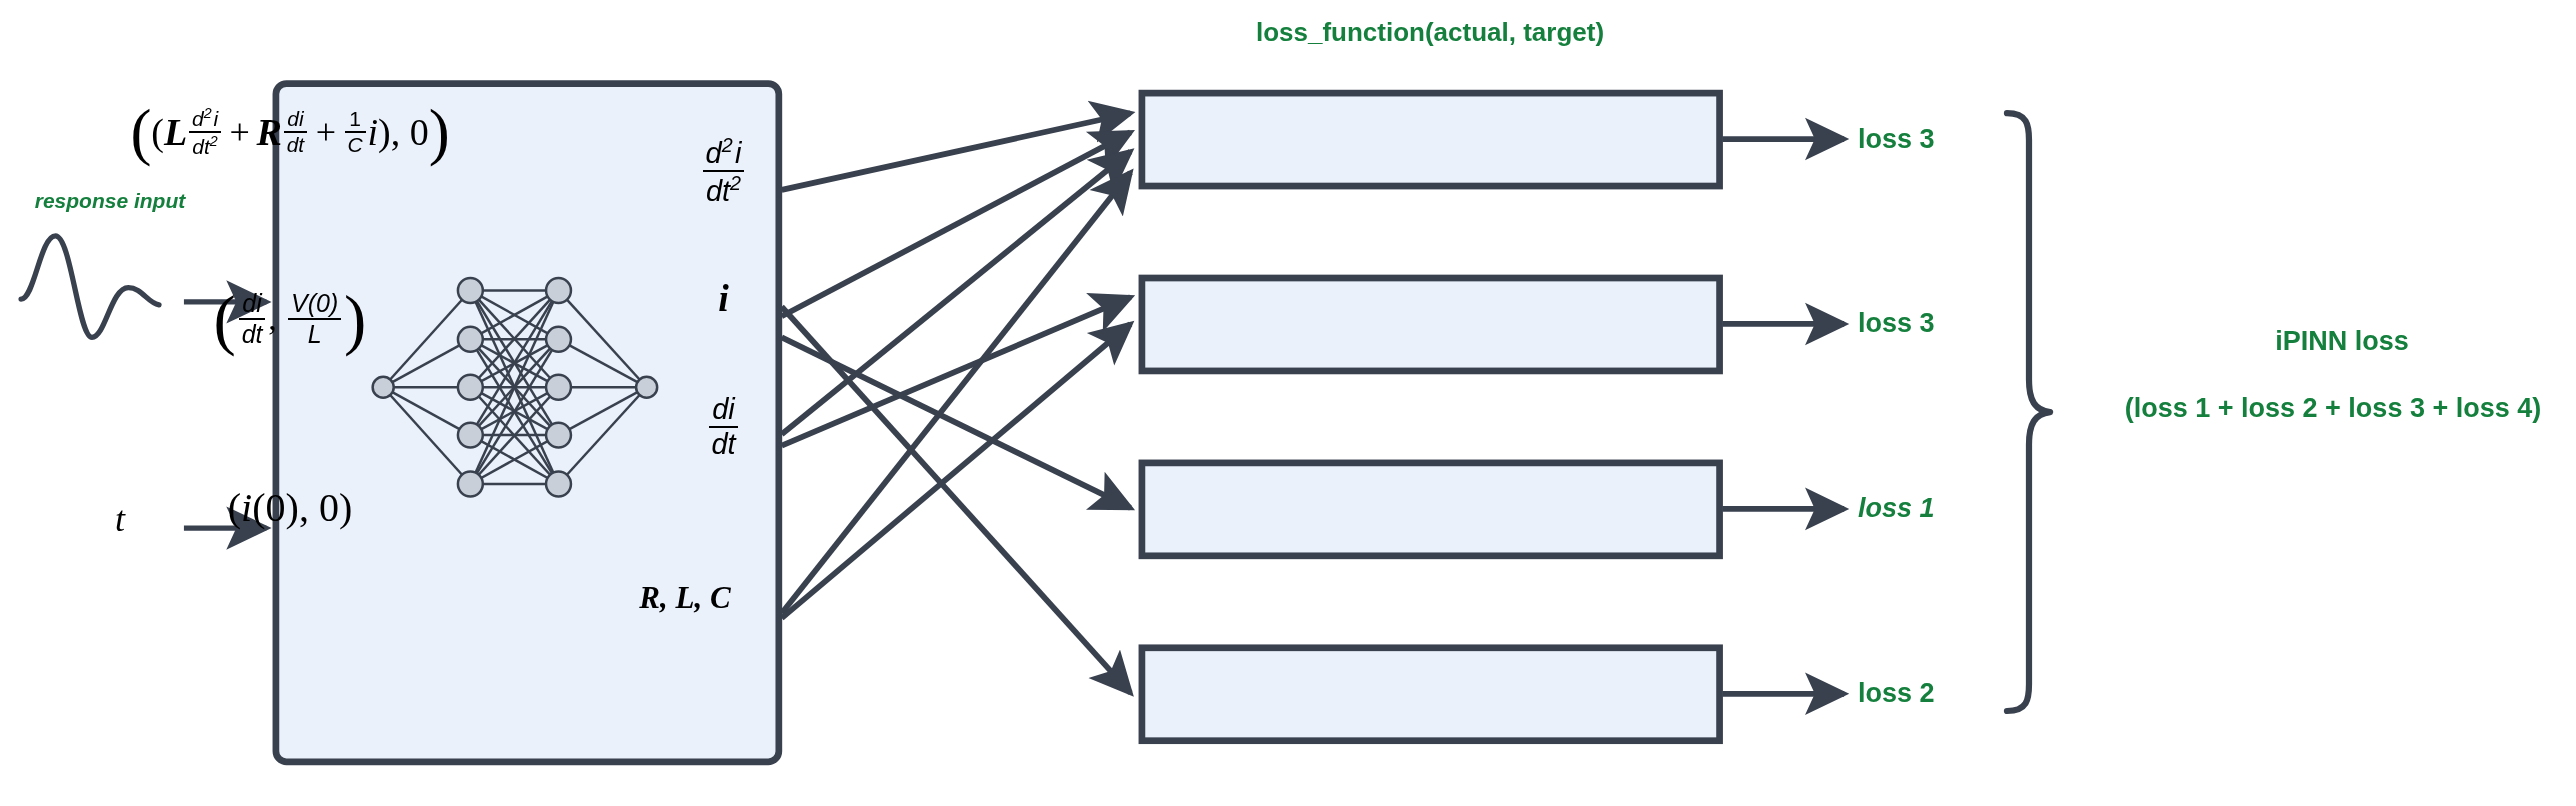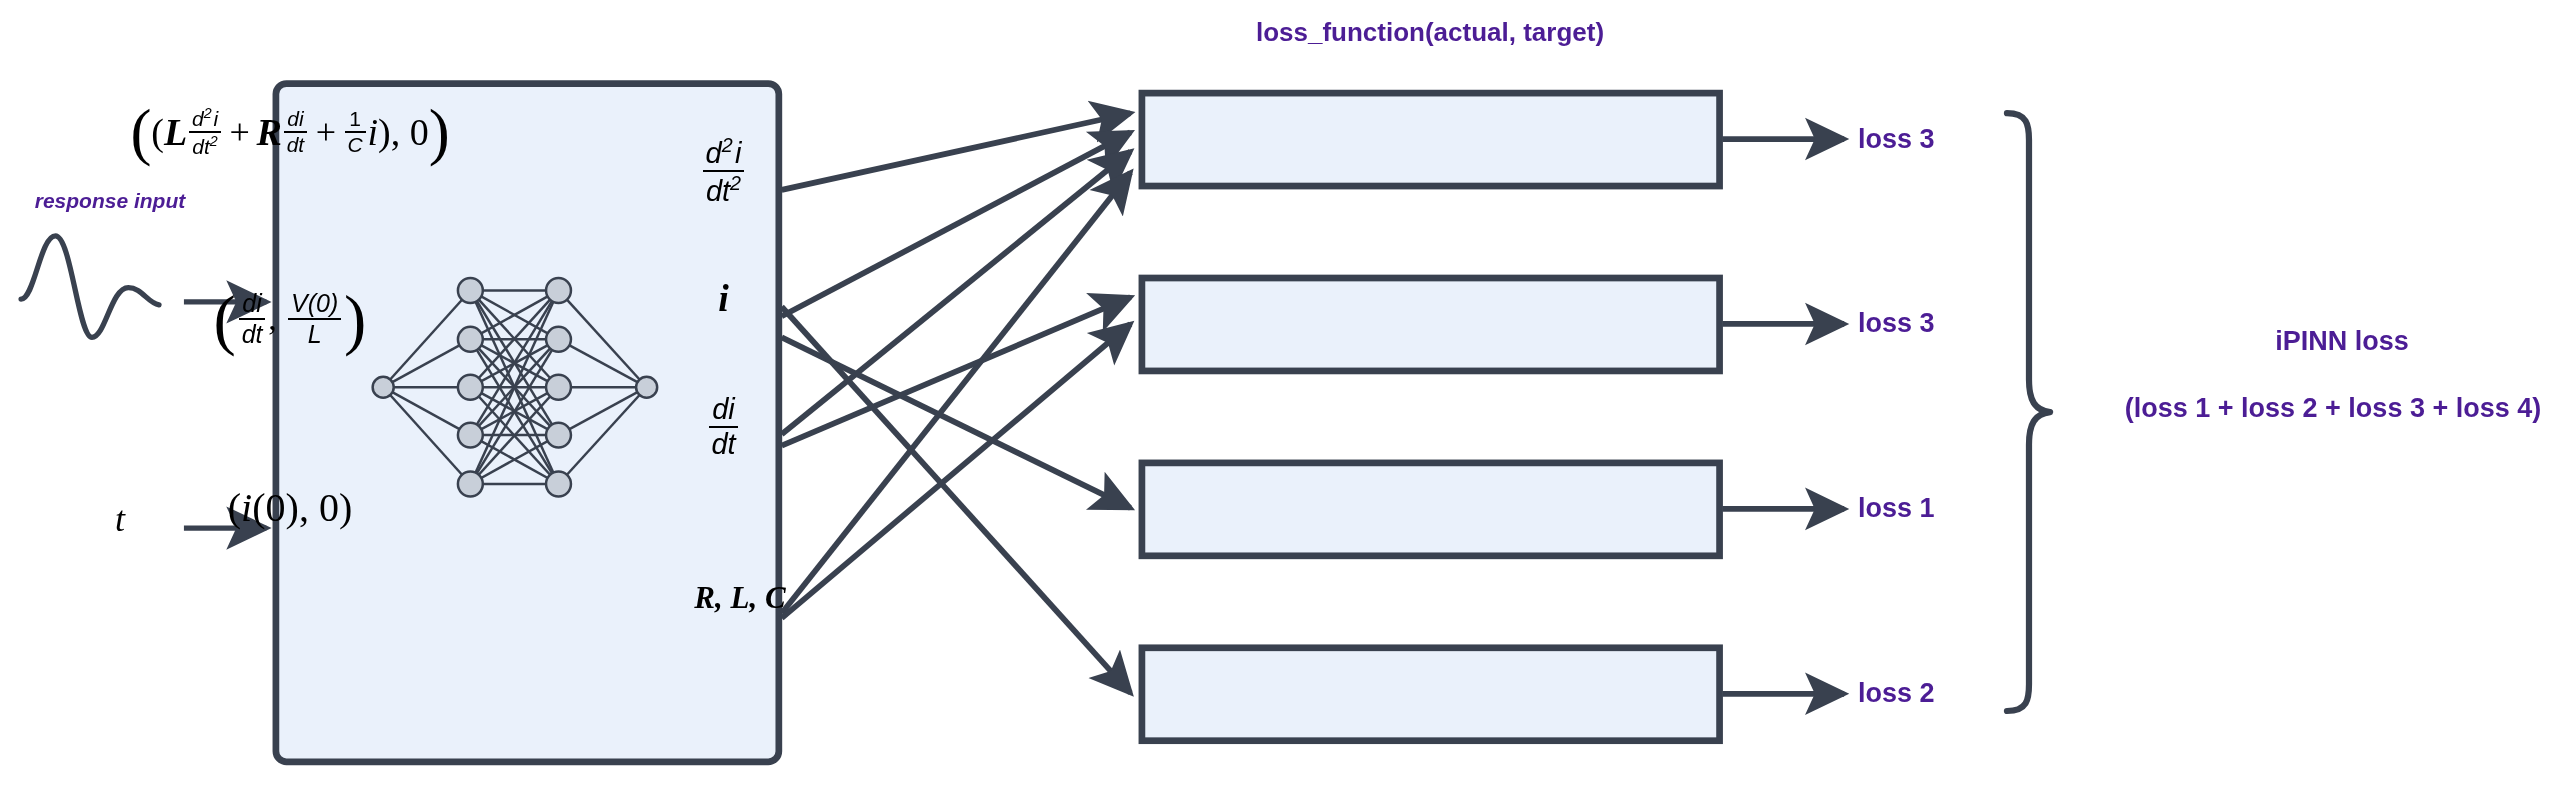--- a/index.html
+++ b/index.html
@@ -6,38 +6,38 @@
   html,body{margin:0;padding:0;background:#ffffff;}
   body{
     width:2576px;height:807px;overflow:hidden;
     font-family:"Liberation Sans", sans-serif;
     color:#39414f;
   }
   #diagram{position:relative;width:2576px;height:807px;background:#ffffff;}
   svg.layer{position:absolute;left:0;top:0;width:2576px;height:807px;}
 
   
-  .t{position:absolute;white-space:nowrap;color:#4c1d95;}
+  .t{position:absolute;white-space:nowrap;color:#15803d;}
   .sans-bold{font-family:"Liberation Sans", sans-serif;font-weight:bold;}
   .sans-bold-ital{font-family:"Liberation Sans", sans-serif;font-weight:bold;font-style:italic;}
   .serif-ital{font-family:"Liberation Serif", serif;font-style:italic;color:#000000;}
   .serif-bold-ital{font-family:"Liberation Serif", serif;font-style:italic;font-weight:bold;color:#000000;}
 
   #ipinn-title{left:273px;top:92px;width:508px;text-align:center;font-size:33px;letter-spacing:0.5px;}
   #lossfn-title{left:1140px;top:17px;width:580px;text-align:center;font-size:26px;}
 
   #response-label{left:24px;top:188px;width:172px;text-align:center;font-size:21px;line-height:25px;white-space:normal;}
   #t-label{left:115px;top:498px;font-size:36px;}
 
   
   .out{position:absolute;color:#000;}
   #out-d2i{left:671px;top:134px;width:105px;text-align:center;}
   #out-i{left:671px;top:276px;width:105px;text-align:center;font-size:38px;}
   #out-didt{left:671px;top:393px;width:105px;text-align:center;}
-  #out-rlc{left:668px;top:580px;width:144px;text-align:center;font-size:31px;}
+  #out-rlc{left:613px;top:580px;width:144px;text-align:center;font-size:31px;}
 
   
   .frac{display:inline-block;text-align:center;vertical-align:middle;font-family:Liberation Sans, sans-serif;font-style:italic;}
   .frac .num{display:block;padding:0 2.9px;}
   .frac .den{display:block;border-top:2.4px solid #000;padding:0 2.9px;}
   .frac.big{font-size:29px;}
   .frac.mid{font-size:25px;}
   .frac.sm{font-size:21px;}
   sup.ex{font-size:.68em;vertical-align:super;font-style:italic;}
 
@@ -240,20 +240,20 @@
     </span>
   </div>
 
   <div class="lossbox-txt" id="box3" style="top:484px;font-size:40px;">
     <span style="font-style:normal;">(</span><span style="font-style:italic;">i</span><span style="font-style:normal;font-family:Liberation Serif, serif;">(0),&nbsp;0)</span>
   </div>
 
 
   <div class="t sans-bold loss-lab" style="top:124px;">loss 3</div>
   <div class="t sans-bold loss-lab" style="top:308px;">loss 3</div>
-  <div class="t sans-bold loss-lab" style="top:493px;">loss 1</div>
+  <div class="t sans-bold loss-lab" style="top:493px;font-style:italic;">loss 1</div>
   <div class="t sans-bold loss-lab" style="top:678px;">loss 2</div>
 
   <div class="t sans-bold" id="total-title">iPINN loss</div>
   <div class="t sans-bold" id="total-sum">(loss 1 + loss 2 + loss 3 + loss 4)</div>
 
 </div>
 
 
 </body></html>

